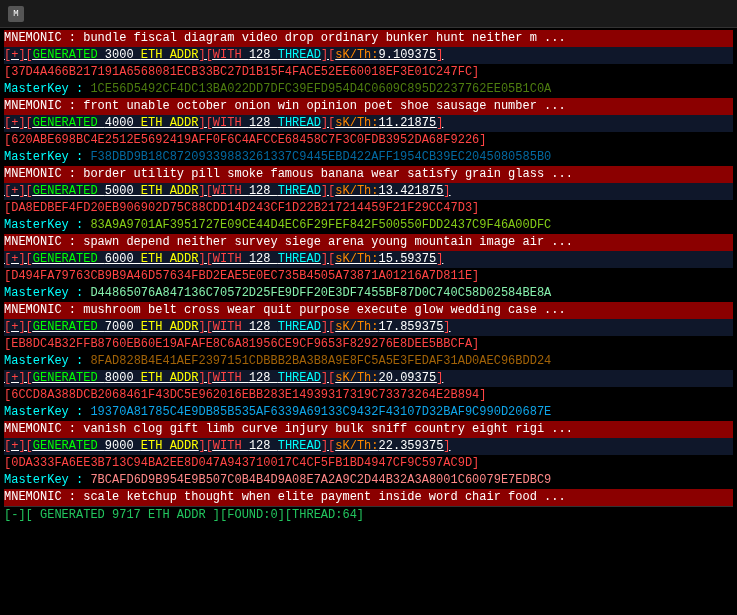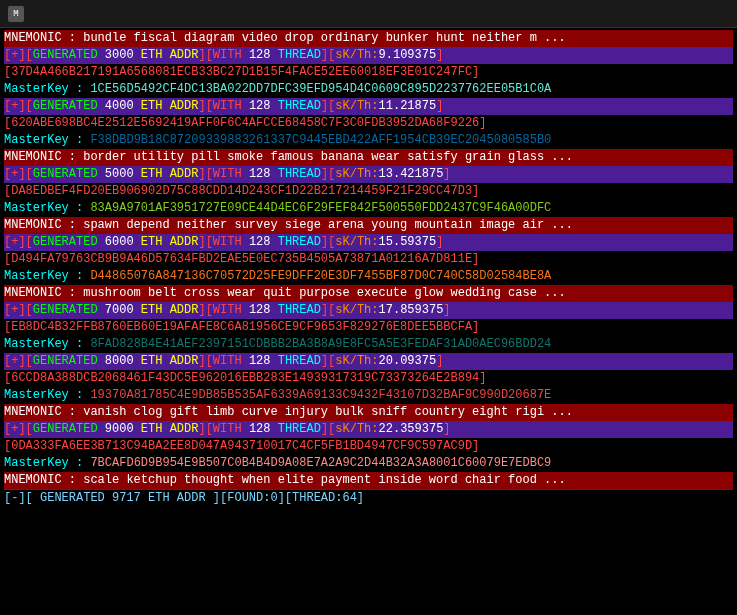--- a/index.html
+++ b/index.html
@@ -64,23 +64,24 @@
       overflow: hidden;
     }
 
     
     .row-mnemonic {
       background: #8b0000;
       color: #fff;
       display: block;
     }
     .row-generated {
-      background: #4c1d95;
+      background: #0f172a;
       color: #fff;
       display: block;
+      text-decoration: underline;
     }
     .row-addr {
       background: #000;
       color: #ff4444;
       display: block;
     }
     .row-masterkey {
       background: #000;
       color: #00ffff;
       display: block;
@@ -94,38 +95,39 @@
   <span class="title-bar-text"></span>
   <span class="title-bar-btn"></span>
   <span class="title-bar-btn"></span>
   <span class="title-bar-close"></span>
 </div>
 
 <div class="terminal" id="terminal-output">
 <div class="line row-mnemonic">MNEMONIC : bundle fiscal diagram video drop ordinary bunker hunt neither m ...</div>
     <div class="line row-generated"><span style="color:#ff4444">[+][</span><span style="color:#00ff00">GENERATED </span><span style="color:#ffffff">3000 </span><span style="color:#ffff00">ETH ADDR</span><span style="color:#ff4444">][</span><span style="color:#ff4444">WITH </span><span style="color:#ffffff">128 </span><span style="color:#00ffff">THREAD</span><span style="color:#ff4444">][</span><span style="color:#ff8800">sK/Th:</span><span style="color:#ffffff">9.109375</span><span style="color:#ff4444">]</span></div>
     <div class="line row-addr">[37D4A466B217191A6568081ECB33BC27D1B15F4FACE52EE60018EF3E01C247FC]</div>
-    <div class="line row-masterkey"><span style="color:#00ffff">MasterKey : </span><span style="color:#5eead4">1CE56D5492CF4DC13BA022DD7DFC39EFD954D4C0609C895D2237762EE05B1C0A</span></div>
+    <div class="line row-masterkey"><span style="color:#00ffff">MasterKey : </span><span style="color:#4d7c0f">1CE56D5492CF4DC13BA022DD7DFC39EFD954D4C0609C895D2237762EE05B1C0A</span></div>
+    <div class="line row-mnemonic">MNEMONIC : front unable october onion win opinion poet shoe sausage number ...</div>
     <div class="line row-generated"><span style="color:#ff4444">[+][</span><span style="color:#00ff00">GENERATED </span><span style="color:#ffffff">4000 </span><span style="color:#ffff00">ETH ADDR</span><span style="color:#ff4444">][</span><span style="color:#ff4444">WITH </span><span style="color:#ffffff">128 </span><span style="color:#00ffff">THREAD</span><span style="color:#ff4444">][</span><span style="color:#ff8800">sK/Th:</span><span style="color:#ffffff">11.21875</span><span style="color:#ff4444">]</span></div>
     <div class="line row-addr">[620ABE698BC4E2512E5692419AFF0F6C4AFCCE68458C7F3C0FDB3952DA68F9226]</div>
     <div class="line row-masterkey"><span style="color:#00ffff">MasterKey : </span><span style="color:#0369a1">F38DBD9B18C87209339883261337C9445EBD422AFF1954CB39EC2045080585B0</span></div>
     <div class="line row-mnemonic">MNEMONIC : border utility pill smoke famous banana wear satisfy grain glass ...</div>
     <div class="line row-generated"><span style="color:#ff4444">[+][</span><span style="color:#00ff00">GENERATED </span><span style="color:#ffffff">5000 </span><span style="color:#ffff00">ETH ADDR</span><span style="color:#ff4444">][</span><span style="color:#ff4444">WITH </span><span style="color:#ffffff">128 </span><span style="color:#00ffff">THREAD</span><span style="color:#ff4444">][</span><span style="color:#ff8800">sK/Th:</span><span style="color:#ffffff">13.421875</span><span style="color:#ff4444">]</span></div>
     <div class="line row-addr">[DA8EDBEF4FD20EB906902D75C88CDD14D243CF1D22B217214459F21F29CC47D3]</div>
     <div class="line row-masterkey"><span style="color:#00ffff">MasterKey : </span><span style="color:#84cc16">83A9A9701AF3951727E09CE44D4EC6F29FEF842F500550FDD2437C9F46A00DFC</span></div>
     <div class="line row-mnemonic">MNEMONIC : spawn depend neither survey siege arena young mountain image air ...</div>
     <div class="line row-generated"><span style="color:#ff4444">[+][</span><span style="color:#00ff00">GENERATED </span><span style="color:#ffffff">6000 </span><span style="color:#ffff00">ETH ADDR</span><span style="color:#ff4444">][</span><span style="color:#ff4444">WITH </span><span style="color:#ffffff">128 </span><span style="color:#00ffff">THREAD</span><span style="color:#ff4444">][</span><span style="color:#ff8800">sK/Th:</span><span style="color:#ffffff">15.59375</span><span style="color:#ff4444">]</span></div>
     <div class="line row-addr">[D494FA79763CB9B9A46D57634FBD2EAE5E0EC735B4505A73871A01216A7D811E]</div>
-    <div class="line row-masterkey"><span style="color:#00ffff">MasterKey : </span><span style="color:#f97316">D44865076A847136C70572D25FE9DFF20E3DF7455BF87D0C740C58D02584BE8A</span></div>
+    <div class="line row-masterkey"><span style="color:#00ffff">MasterKey : </span><span style="color:#86efac">D44865076A847136C70572D25FE9DFF20E3DF7455BF87D0C740C58D02584BE8A</span></div>
     <div class="line row-mnemonic">MNEMONIC : mushroom belt cross wear quit purpose execute glow wedding case ...</div>
     <div class="line row-generated"><span style="color:#ff4444">[+][</span><span style="color:#00ff00">GENERATED </span><span style="color:#ffffff">7000 </span><span style="color:#ffff00">ETH ADDR</span><span style="color:#ff4444">][</span><span style="color:#ff4444">WITH </span><span style="color:#ffffff">128 </span><span style="color:#00ffff">THREAD</span><span style="color:#ff4444">][</span><span style="color:#ff8800">sK/Th:</span><span style="color:#ffffff">17.859375</span><span style="color:#ff4444">]</span></div>
     <div class="line row-addr">[EB8DC4B32FFB8760EB60E19AFAFE8C6A81956CE9CF9653F829276E8DEE5BBCFA]</div>
-    <div class="line row-masterkey"><span style="color:#00ffff">MasterKey : </span><span style="color:#0f766e">8FAD828B4E41AEF2397151CDBBB2BA3B8A9E8FC5A5E3FEDAF31AD0AEC96BDD24</span></div>
+    <div class="line row-masterkey"><span style="color:#00ffff">MasterKey : </span><span style="color:#a16207">8FAD828B4E41AEF2397151CDBBB2BA3B8A9E8FC5A5E3FEDAF31AD0AEC96BDD24</span></div>
     <div class="line row-generated"><span style="color:#ff4444">[+][</span><span style="color:#00ff00">GENERATED </span><span style="color:#ffffff">8000 </span><span style="color:#ffff00">ETH ADDR</span><span style="color:#ff4444">][</span><span style="color:#ff4444">WITH </span><span style="color:#ffffff">128 </span><span style="color:#00ffff">THREAD</span><span style="color:#ff4444">][</span><span style="color:#ff8800">sK/Th:</span><span style="color:#ffffff">20.09375</span><span style="color:#ff4444">]</span></div>
     <div class="line row-addr">[6CCD8A388DCB2068461F43DC5E962016EBB283E14939317319C73373264E2B894]</div>
-    <div class="line row-masterkey"><span style="color:#00ffff">MasterKey : </span><span style="color:#ef4444">19370A81785C4E9DB85B535AF6339A69133C9432F43107D32BAF9C990D20687E</span></div>
+    <div class="line row-masterkey"><span style="color:#00ffff">MasterKey : </span><span style="color:#0ea5e9">19370A81785C4E9DB85B535AF6339A69133C9432F43107D32BAF9C990D20687E</span></div>
     <div class="line row-mnemonic">MNEMONIC : vanish clog gift limb curve injury bulk sniff country eight rigi ...</div>
     <div class="line row-generated"><span style="color:#ff4444">[+][</span><span style="color:#00ff00">GENERATED </span><span style="color:#ffffff">9000 </span><span style="color:#ffff00">ETH ADDR</span><span style="color:#ff4444">][</span><span style="color:#ff4444">WITH </span><span style="color:#ffffff">128 </span><span style="color:#00ffff">THREAD</span><span style="color:#ff4444">][</span><span style="color:#ff8800">sK/Th:</span><span style="color:#ffffff">22.359375</span><span style="color:#ff4444">]</span></div>
     <div class="line row-addr">[0DA333FA6EE3B713C94BA2EE8D047A943710017C4CF5FB1BD4947CF9C597AC9D]</div>
     <div class="line row-masterkey"><span style="color:#00ffff">MasterKey : </span><span style="color:#ff8888">7BCAFD6D9B954E9B507C0B4B4D9A08E7A2A9C2D44B32A3A8001C60079E7EDBC9</span></div>
     <div class="line row-mnemonic">MNEMONIC : scale ketchup thought when elite payment inside word chair food ...</div>
-    <div class="line" style="color: #7dd3fc; border-top: 1px solid rgb(51, 51, 51);">[-][ GENERATED  9717  ETH ADDR  ][FOUND:0][THREAD:64]</div>
+    <div class="line" style="color: #22c55e; border-top: 1px solid rgb(51, 51, 51);">[-][ GENERATED  9717  ETH ADDR  ][FOUND:0][THREAD:64]</div>
   </div>
 
 </body></html>

